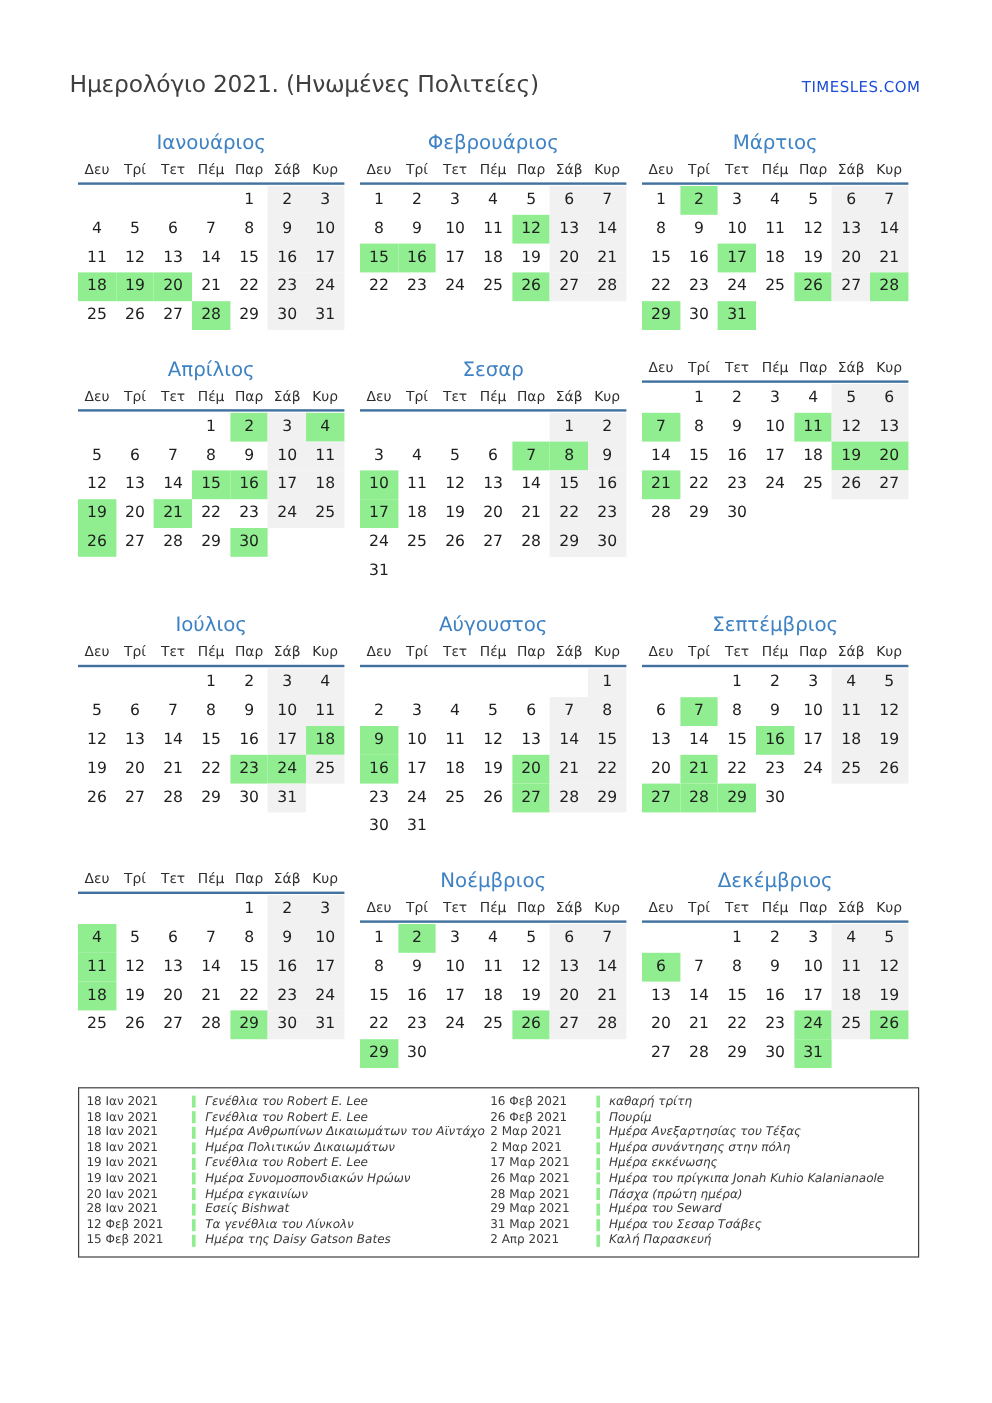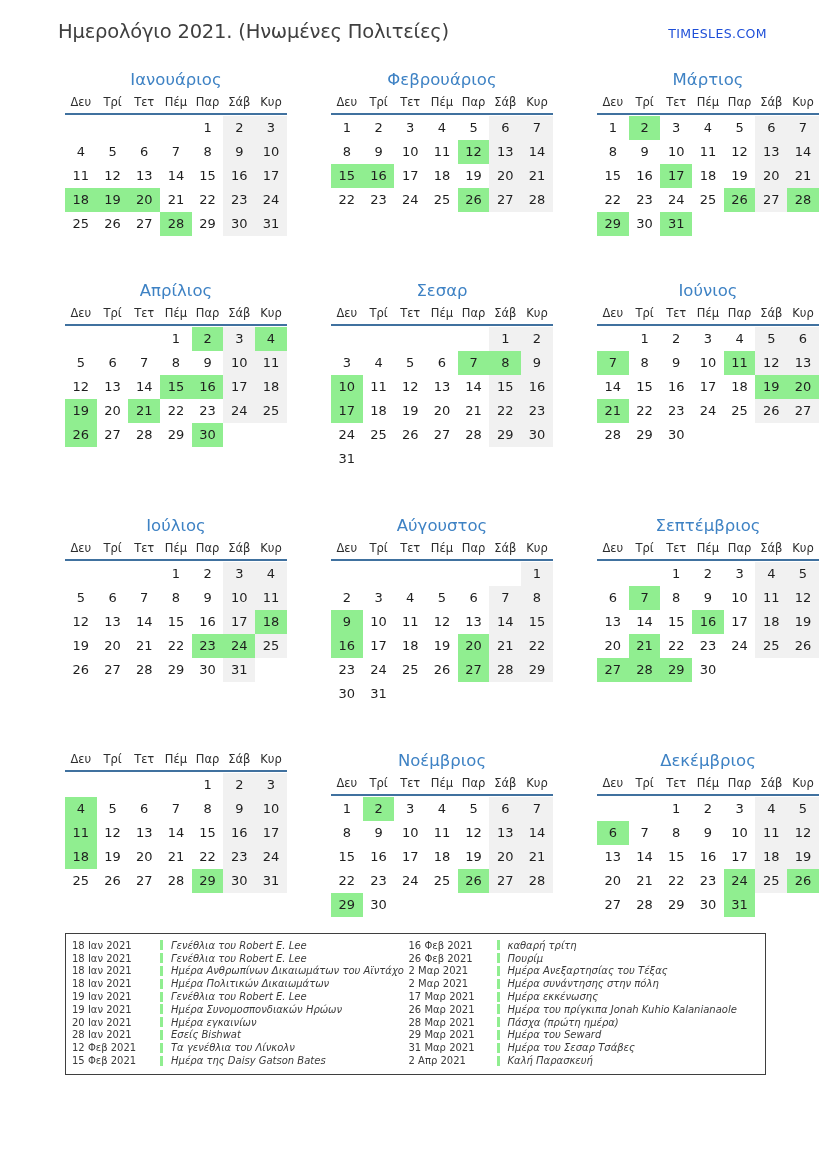--- a/index.html
+++ b/index.html
@@ -7,33 +7,32 @@
   body {
     width: 827px; height: 1169px;
     font-family: "DejaVu Sans", "Liberation Sans", sans-serif;
     color: #222; overflow: hidden; position: relative;
   }
   .page-header {
     display: flex; justify-content: space-between; align-items: baseline;
     margin: 20px 60px 0 58px;
   }
   .page-title {
-    font-size: 19.5px; color: #3f3f3f; letter-spacing: -0.2px;
+    font-size: 19.5px; color: #3f3f3f; letter-spacing: -0.2px; margin-top: 39px;
   }
   .site-link {
     font-size: 12.5px; color: #1d4ed8; text-decoration: none; letter-spacing: 0.4px;
   }
   .months-grid {
     margin: 26px 0 0 65px;
     display: grid;
     grid-template-columns: repeat(3, 222px);
     column-gap: 13px;
     row-gap: 22px;
     align-items: start;
-    gap: 44px;
   }
   .month { width: 222px; }
   .month-title {
     text-align: center; color: #3e82c4; font-size: 16.5px; height: 24px; line-height: 22px;
   }
   .month-grid {
     display: grid;
     grid-template-columns: repeat(7, 31.7px);
   }
   .wd {
@@ -308,21 +307,20 @@
         <div class="day">31</div>
         <div class="day"></div>
         <div class="day"></div>
         <div class="day"></div>
         <div class="day"></div>
         <div class="day"></div>
         <div class="day"></div>
       </div>
     </div>
     <div class="month">
-      <div class="month-title">Ιούνιος</div>
       <div class="month-grid">
         <div class="wd">Δευ</div>
         <div class="wd">Τρί</div>
         <div class="wd">Τετ</div>
         <div class="wd">Πέμ</div>
         <div class="wd">Παρ</div>
         <div class="wd">Σάβ</div>
         <div class="wd">Κυρ</div>
         <div class="wd-rule"></div>
         <div class="day"></div>

